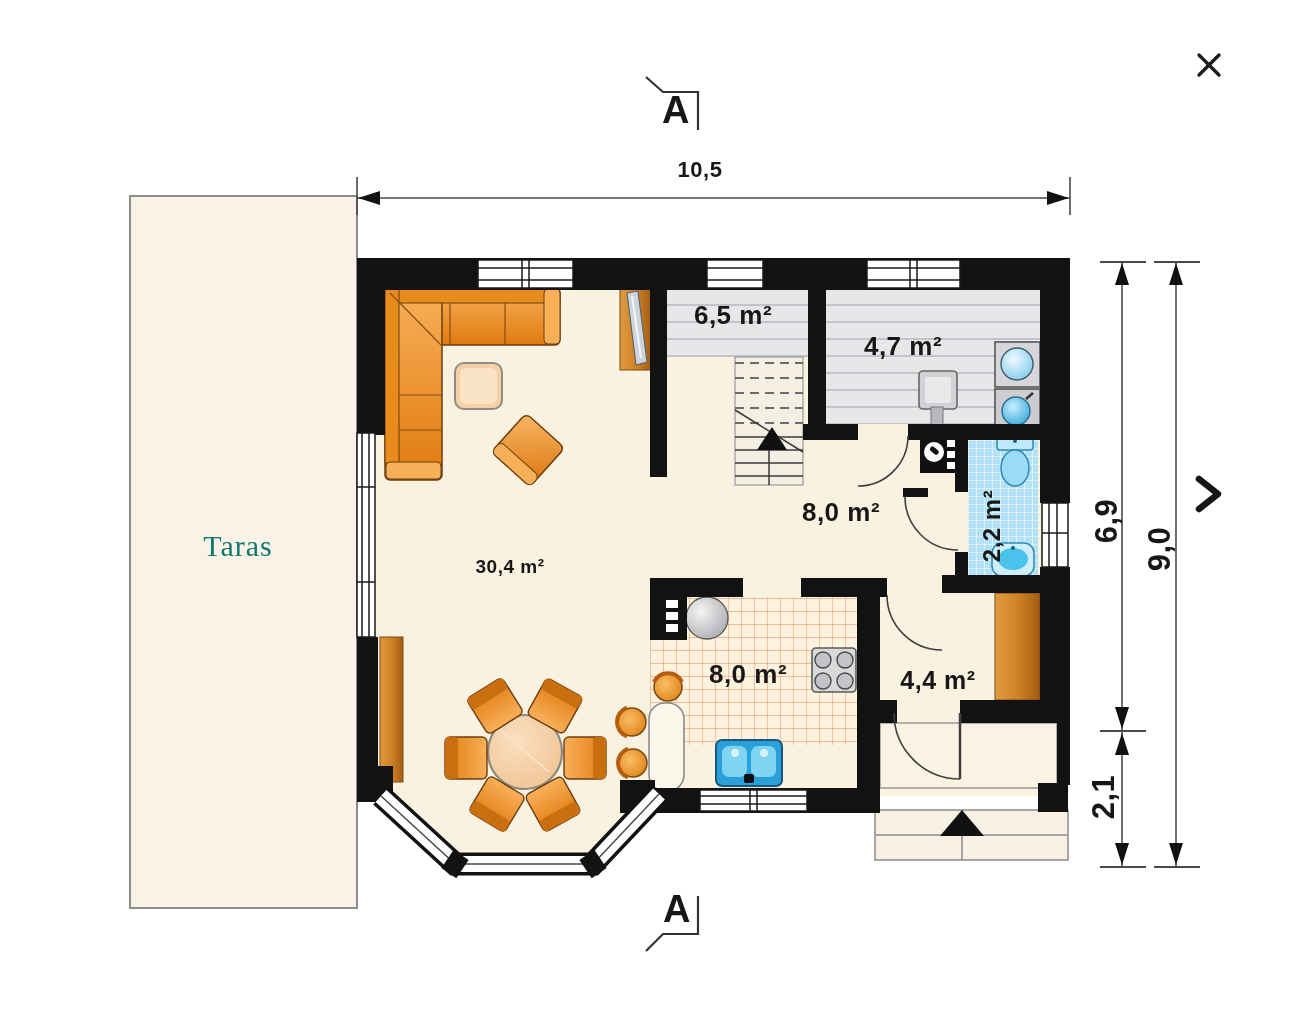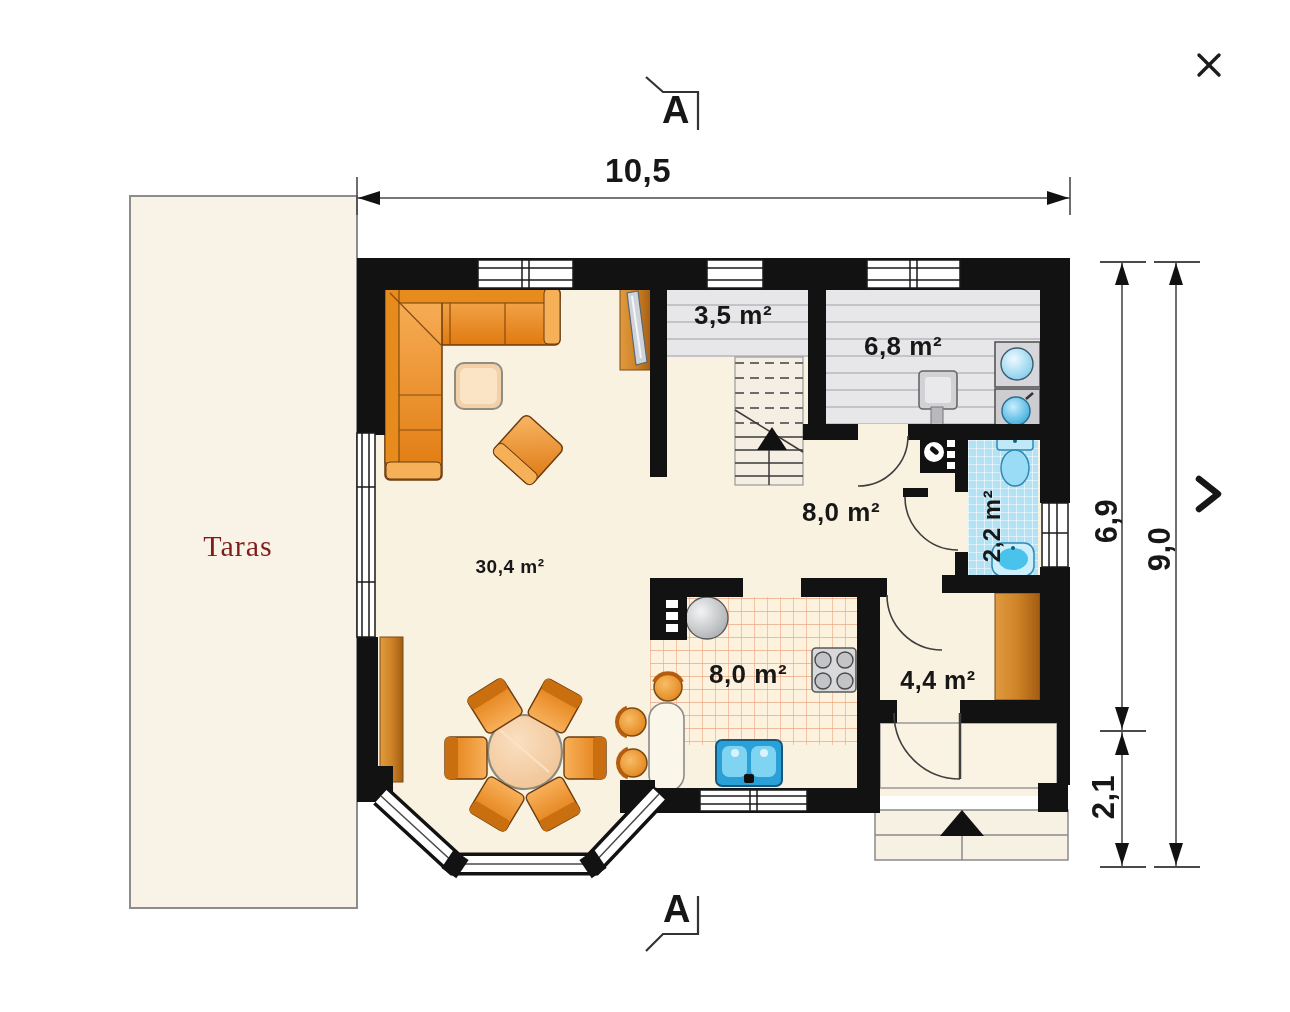--- a/index.html
+++ b/index.html
@@ -2,21 +2,21 @@
 <html><head>
 <meta charset="utf-8">
 <style>
   html,body{margin:0;padding:0;background:#fff;}
   .stage{position:relative;width:1290px;height:1012px;background:#ffffff;overflow:hidden;
          font-family:"Liberation Sans",sans-serif;}
   .plan-svg{position:absolute;left:0;top:0;}
   .lbl{position:absolute;font-family:"Liberation Sans",sans-serif;font-weight:700;color:#171717;
        white-space:nowrap;transform:translate(-50%,-50%);letter-spacing:.5px;line-height:1;}
   .lbl.rot{transform:translate(-50%,-50%) rotate(-90deg);}
-  .lbl.serif{font-family:"Liberation Serif",serif;font-weight:400;letter-spacing:1px;color:#7f1d1d;}
+  .lbl.serif{font-family:"Liberation Serif",serif;font-weight:400;letter-spacing:1px;color:#0f766e;}
   .btn{position:absolute;cursor:pointer;}
 </style>
 </head>
 <body>
 
 <div class="stage">
 
 <svg class="plan-svg" width="1290" height="1012" viewBox="0 0 1290 1012">
   <defs>
     <linearGradient id="gOr" x1="0" y1="0" x2="0" y2="1">
@@ -365,28 +365,28 @@
 
   <g fill="none" stroke="#333" stroke-width="2.2">
     <polyline points="646,77 663,92 698,92 698,130"></polyline>
     <polyline points="646,951 663,934 698,934 698,896"></polyline>
   </g>
 </svg>
 
 <div class="lbl serif" style="left:238px;top:546px;font-size:30px;">Taras</div>
 
 <div class="lbl" style="left:510px;top:566px;font-size:19px;">30,4 m²</div>
-<div class="lbl" style="left:733px;top:315px;font-size:26px;">3,5 m²</div>
-<div class="lbl" style="left:903px;top:346px;font-size:26px;">6,8 m²</div>
+<div class="lbl" style="left:733px;top:315px;font-size:26px;">6,5 m²</div>
+<div class="lbl" style="left:903px;top:346px;font-size:26px;">4,7 m²</div>
 <div class="lbl" style="left:841px;top:512px;font-size:26px;">8,0 m²</div>
 <div class="lbl rot" style="left:992px;top:526px;font-size:24px;">2,2 m²</div>
 <div class="lbl" style="left:748px;top:674px;font-size:26px;">8,0 m²</div>
 <div class="lbl" style="left:938px;top:680px;font-size:25px;">4,4 m²</div>
 
-<div class="lbl" style="left:638px;top:170px;font-size:33px;text-align:right;">10,5</div>
+<div class="lbl" style="left:700px;top:170px;font-size:22px;text-align:right;">10,5</div>
 <div class="lbl rot" style="left:1106px;top:521px;font-size:31px;">6,9</div>
 <div class="lbl rot" style="left:1159px;top:549px;font-size:31px;">9,0</div>
 <div class="lbl rot" style="left:1103px;top:797px;font-size:31px;">2,1</div>
 
 <div class="lbl" style="left:676px;top:110px;font-size:38px;">A</div>
 <div class="lbl" style="left:677px;top:909px;font-size:38px;">A</div>
 
 <svg class="btn" style="left:1192px;top:48px;" width="34" height="34" viewBox="0 0 34 34">
   <line x1="7" y1="7" x2="27" y2="27" stroke="#1c1c1c" stroke-width="3.4" stroke-linecap="round"></line>
   <line x1="27" y1="7" x2="7" y2="27" stroke="#1c1c1c" stroke-width="3.4" stroke-linecap="round"></line>

